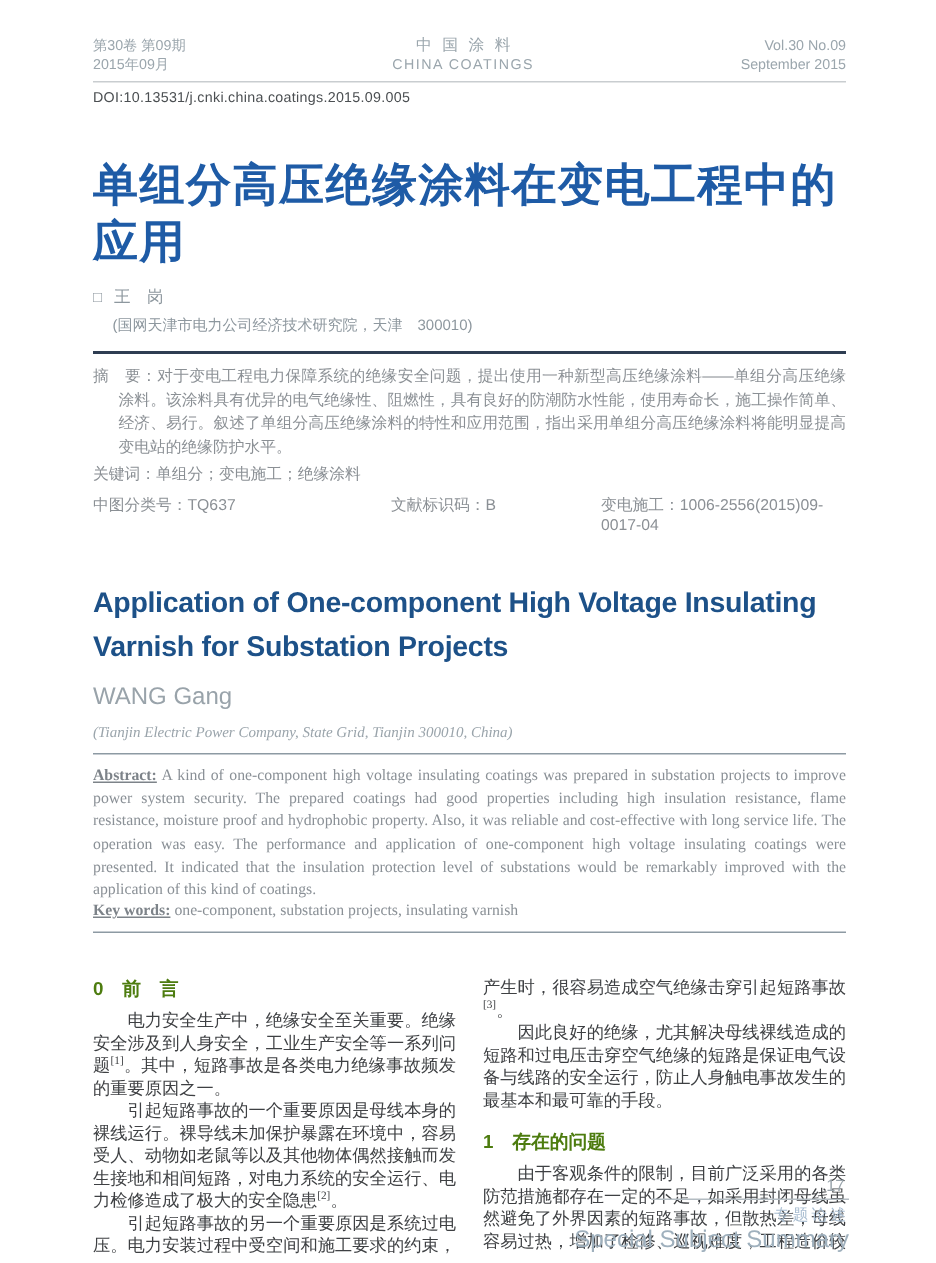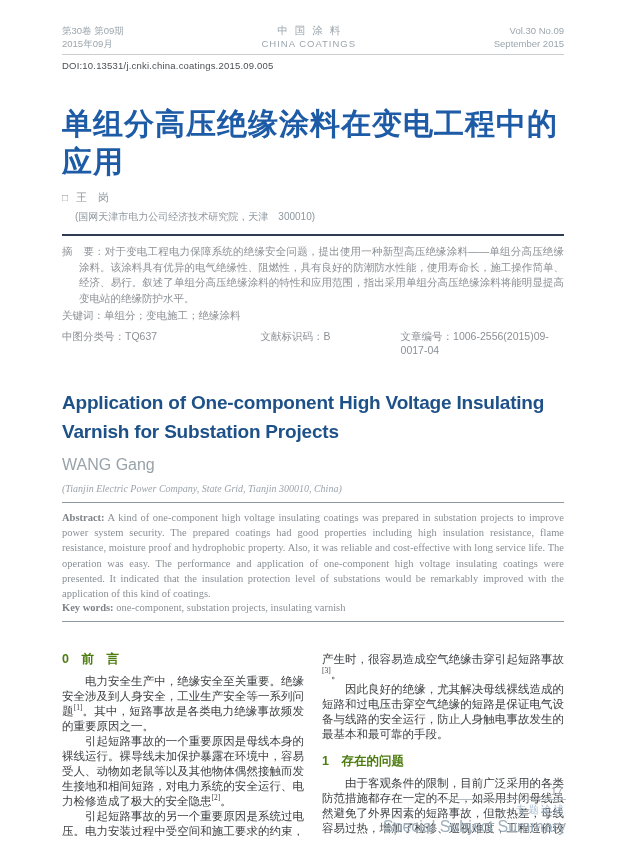--- a/index.html
+++ b/index.html
@@ -35,21 +35,21 @@
   .title-en { margin:32px 0 0; font-size:19px; line-height:29px; font-weight:bold;
               color:#1d5188; letter-spacing:-0.2px; }
   .author-en { margin-top:10px; font-size:16px; color:#99a3aa; }
   .affil-en { margin-top:9px; font-size:10px; font-style:italic; color:#9aa4ab;
               font-family:"Liberation Serif", serif; }
   .rule-light { border:none; border-top:1px solid #8d9aa3; margin:8px 0 0; }
   .abs-en { margin:7px 0 0; font-size:10.5px; line-height:15.2px; color:#8a9096;
             text-align:justify; font-family:"Liberation Serif", serif; }
   .kw-en { margin:1px 0 0; font-size:10.5px; color:#8a9096;
            font-family:"Liberation Serif", serif; }
-  .abs-en b, .kw-en b { color:#7d8389; }
+  .abs-en b, .kw-en b { color:#7d8389;text-decoration:underline; }
   
   .body-cols { display:flex; gap:18px; margin-top:30px; }
   .col { flex:1; min-width:0; font-size:11.5px; line-height:15px; color:#3e4043;
          text-align:justify; font-family:"Liberation Serif", serif; }
   .sec-heading { font-family:"Liberation Sans", sans-serif; font-weight:bold;
                  color:#4d7c0f; font-size:12.5px; margin:0 0 7px; }
   .col .sec-heading:not(:first-child) { margin-top:12px; }
   .body-para { margin:0; }
   .body-para.indent { text-indent:2em; }
   .col sup { font-size:7.5px; line-height:0; }
@@ -91,21 +91,21 @@
 
   <hr class="accent-rule">
 
   <p class="abs-zh"><span>摘　要：</span><span>对于变电工程电力保障系统的绝缘安全问题，提出使用一种新型高压绝缘涂料——单组分高压绝缘涂料。该涂料具有优异的电气绝缘性、阻燃性，具有良好的防潮防水性能，使用寿命长，施工操作简单、经济、易行。叙述了单组分高压绝缘涂料的特性和应用范围，指出采用单组分高压绝缘涂料将能明显提高变电站的绝缘防护水平。</span></p>
 
   <div class="kw-zh"><span>关键词：</span><span>单组分；变电施工；绝缘涂料</span></div>
 
   <div class="meta-row">
     <div class="meta-a"><span>中图分类号：</span><span>TQ637</span></div>
     <div class="meta-b"><span>文献标识码：</span><span>B</span></div>
-    <div class="meta-c"><span>文章编号：</span><span>1006-2556(2015)09-0017-04</span></div>
+    <div class="meta-c"><span>变电施工：</span><span>1006-2556(2015)09-0017-04</span></div>
   </div>
 
   <h2 class="title-en">Application of One-component High Voltage Insulating Varnish for Substation Projects</h2>
 
   <div class="author-en">WANG Gang</div>
   <div class="affil-en">(Tianjin Electric Power Company, State Grid, Tianjin 300010, China)</div>
 
   <hr class="rule-light">
 
   <p class="abs-en"><b>Abstract:</b> <span>A kind of one-component high voltage insulating coatings was prepared in substation projects to improve power system security. The prepared coatings had good properties including high insulation resistance, flame resistance, moisture proof and hydrophobic property. Also, it was reliable and cost-effective with long service life. The operation was easy. The performance and application of one-component high voltage insulating coatings were presented. It indicated that the insulation protection level of substations would be remarkably improved with the application of this kind of coatings.</span></p>

